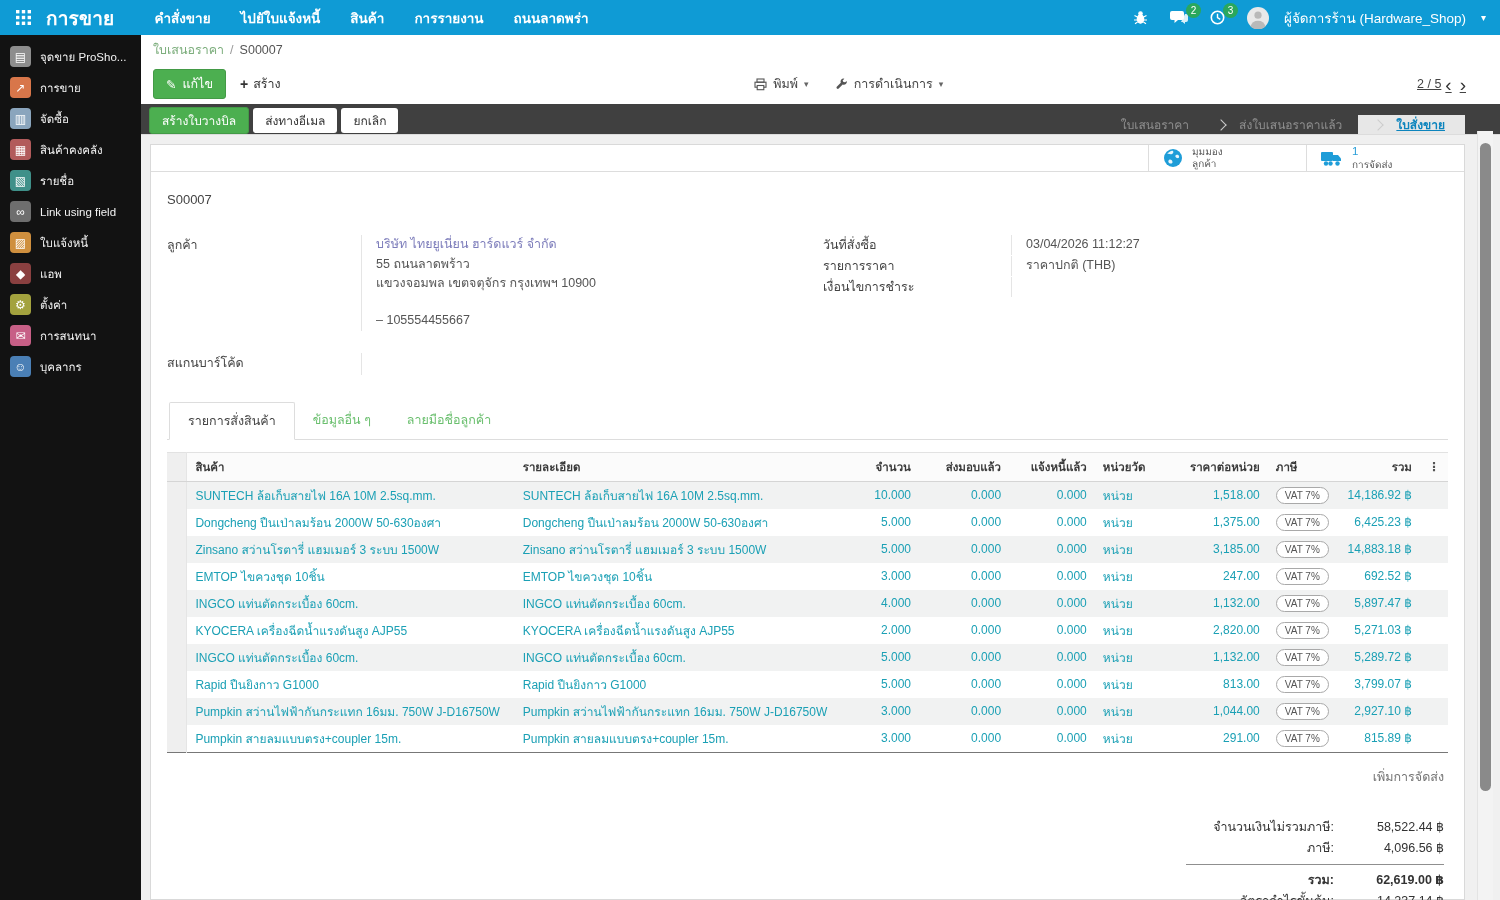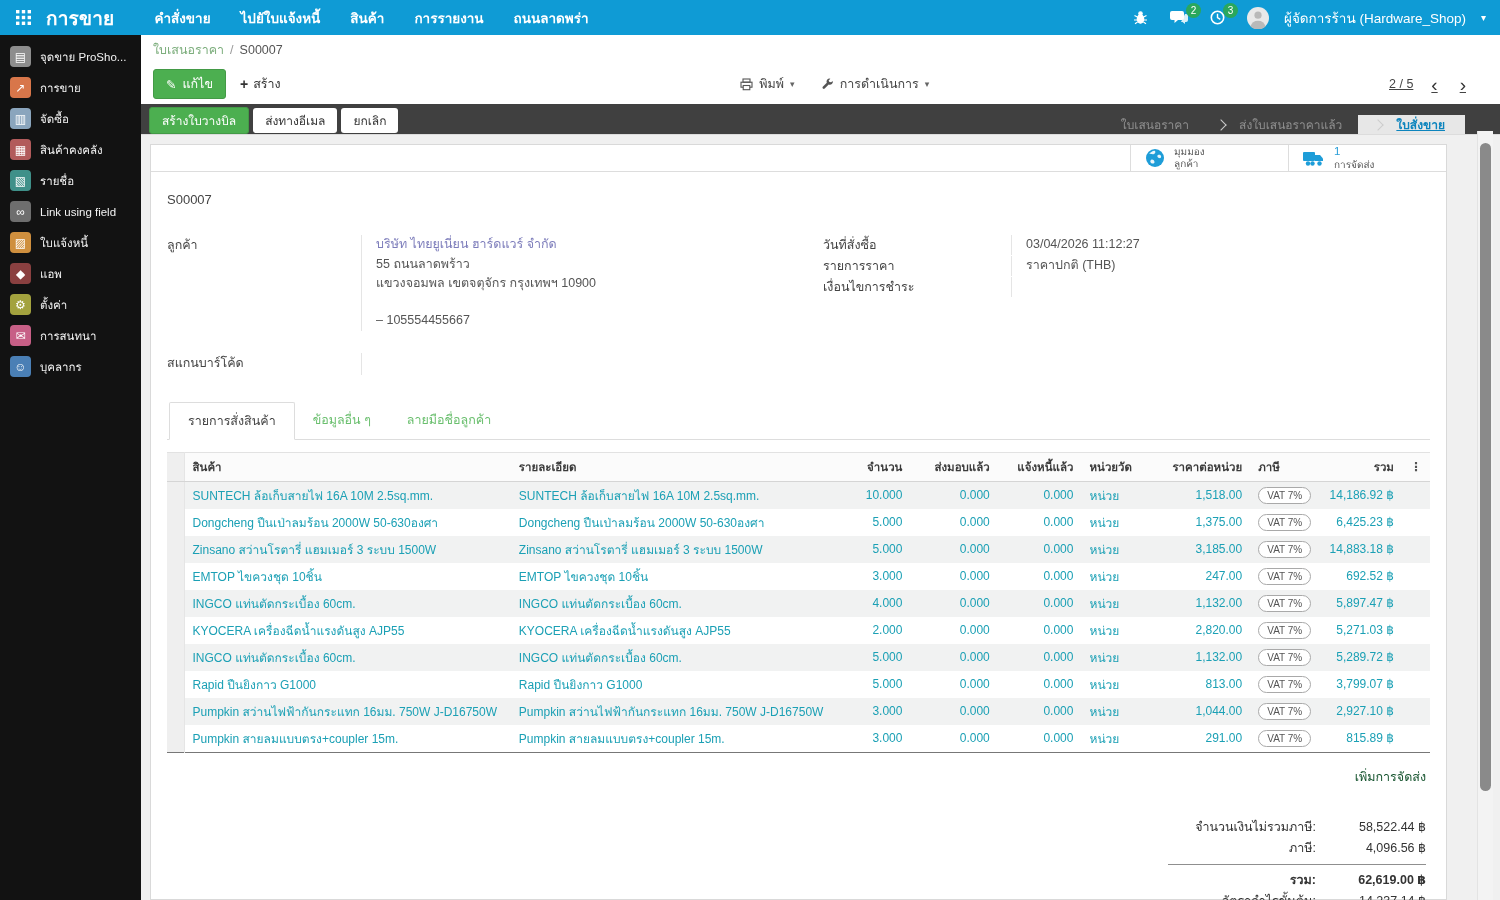--- a/index.html
+++ b/index.html
@@ -32,33 +32,33 @@
   .bc-current { color:#555; }
 
   .actionbar { height:40px; background:#fff; display:flex; align-items:center; padding:0 30px 0 12px; }
   .ab-left { display:flex; align-items:center; gap:14px; }
   .btn-green { background:#4caf50; border:1px solid #439a46; color:#fff; font-size:12.5px; border-radius:3px; padding:4px 12px; display:flex; align-items:center; gap:6px; cursor:pointer; }
   .btn-flat { background:transparent; border:none; color:#333; font-size:12.5px; display:flex; align-items:center; gap:5px; cursor:pointer; }
   .plus-ico { font-weight:700; font-size:14px; color:#333; }
   .ab-mid { flex:1; display:flex; justify-content:center; gap:26px; }
   .dd-btn { display:flex; align-items:center; gap:6px; font-size:12.5px; color:#444; background:none; border:none; cursor:pointer; }
   .caret { font-size:9px; color:#666; }
-  .ab-right { display:flex; align-items:center; gap:14px; font-size:12.5px; color:#444;text-decoration:underline; }
+  .ab-right { display:flex; align-items:center; gap:0; font-size:12.5px; color:#444;text-decoration:underline; }
   .pager-btn { font-size:19px; color:#333; background:none; border:none; cursor:pointer; line-height:1; padding:0 4px; }
 
   .statusbar { height:31px; background:#404040; border-bottom:1px solid #dcdcdc; display:flex; align-items:flex-end; padding-left:8px; padding-right:35px; }
   .st-actions { display:flex; align-items:center; gap:4px; }
   .st-btn { background:#fff; border:none; color:#333; font-size:12px; padding:3px 12px; border-radius:3px; cursor:pointer; }
   .st-btn.primary { background:#4caf50; border:1px solid #439a46; color:#fff; }
   .st-states { margin-left:auto; display:flex; align-items:stretch; }
   .o-state { display:flex; align-items:center; padding:0 16px; font-size:12px; color:#8f8f8f; cursor:pointer; }
   .o-state:not(:first-child)::before { content:""; width:7px; height:7px; border-top:1px solid #ccc; border-right:1px solid #ccc; transform:rotate(45deg); margin-right:14px; margin-left:-4px; }
   .o-state.active { background:#e7e7e7; color:#0c84bd; font-weight:700; padding:0 20px;text-decoration:underline; }
 
-  .content { flex:1; background:#f0f0f0; padding:9px 53px 0 9px; overflow:hidden; }
+  .content { flex:1; background:#f0f0f0; padding:9px 35px 0 9px; overflow:hidden; }
   .sheet { background:#fff; border:1px solid #d9d9d9; height:100%; display:flex; flex-direction:column; }
 
   .button-box { height:34px; border-bottom:1px solid #ddd; display:flex; justify-content:flex-end; }
   .stat-btn { display:flex; align-items:center; gap:9px; padding:0 14px; border-left:1px solid #ddd; min-width:158px; cursor:pointer; }
   .stat-txt { font-size:10px; color:#555; line-height:1.25; }
   .stat-val { font-size:11.5px; color:#2a9fd8; line-height:1.2; }
 
   .sheet-body { padding:20px 16px 0 16px; flex:1; }
   .doc-name { font-size:13px; color:#444; font-weight:500; margin-bottom:28px; }
 
@@ -94,21 +94,21 @@
   table.lines th:nth-child(10), table.lines td:nth-child(10) { text-align:right; }
   table.lines th:nth-child(2), table.lines td:nth-child(2),
   table.lines th:nth-child(3), table.lines td:nth-child(3),
   table.lines th:nth-child(7), table.lines td:nth-child(7),
   table.lines th:nth-child(9), table.lines td:nth-child(9) { text-align:left; }
   .pill { display:inline-block; border:1px solid #a9a9a9; border-radius:9px; color:#555; font-size:10px; padding:0 8px; line-height:15px; background:#fff; }
   .kebab { color:#555; font-size:12px; cursor:pointer; }
 
   
   .below-table { display:flex; flex-direction:column; align-items:flex-end; padding:14px 4px 0 0; }
-  .add-ship { background:none; border:none; font-size:12.5px; color:#14532d; cursor:pointer; margin-bottom:30px; }
+  .add-ship { background:none; border:none; font-size:12.5px; color:#737373; cursor:pointer; margin-bottom:30px; }
   .tot-row { display:flex; justify-content:flex-end; font-size:12.5px; color:#333; line-height:21px; }
   .tot-label { font-weight:500; }
   .tot-val { width:110px; text-align:right; }
   .tot-sep { width:258px; border-top:1px solid #8f8f8f; margin:5px 0; }
   .tot-row.grand .tot-label, .tot-row.grand .tot-val { font-weight:700; }
 
   
   .scrollbar { position:absolute; left:1477px; top:131px; width:16px; height:769px; background:#f3f3f3; border-left:1px solid #e3e3e3; z-index:25; }
   .scroll-thumb { position:absolute; left:2px; width:11px; border-radius:6px; background:#8a8a8a; top:12px; height:648px; cursor:pointer; }
 

